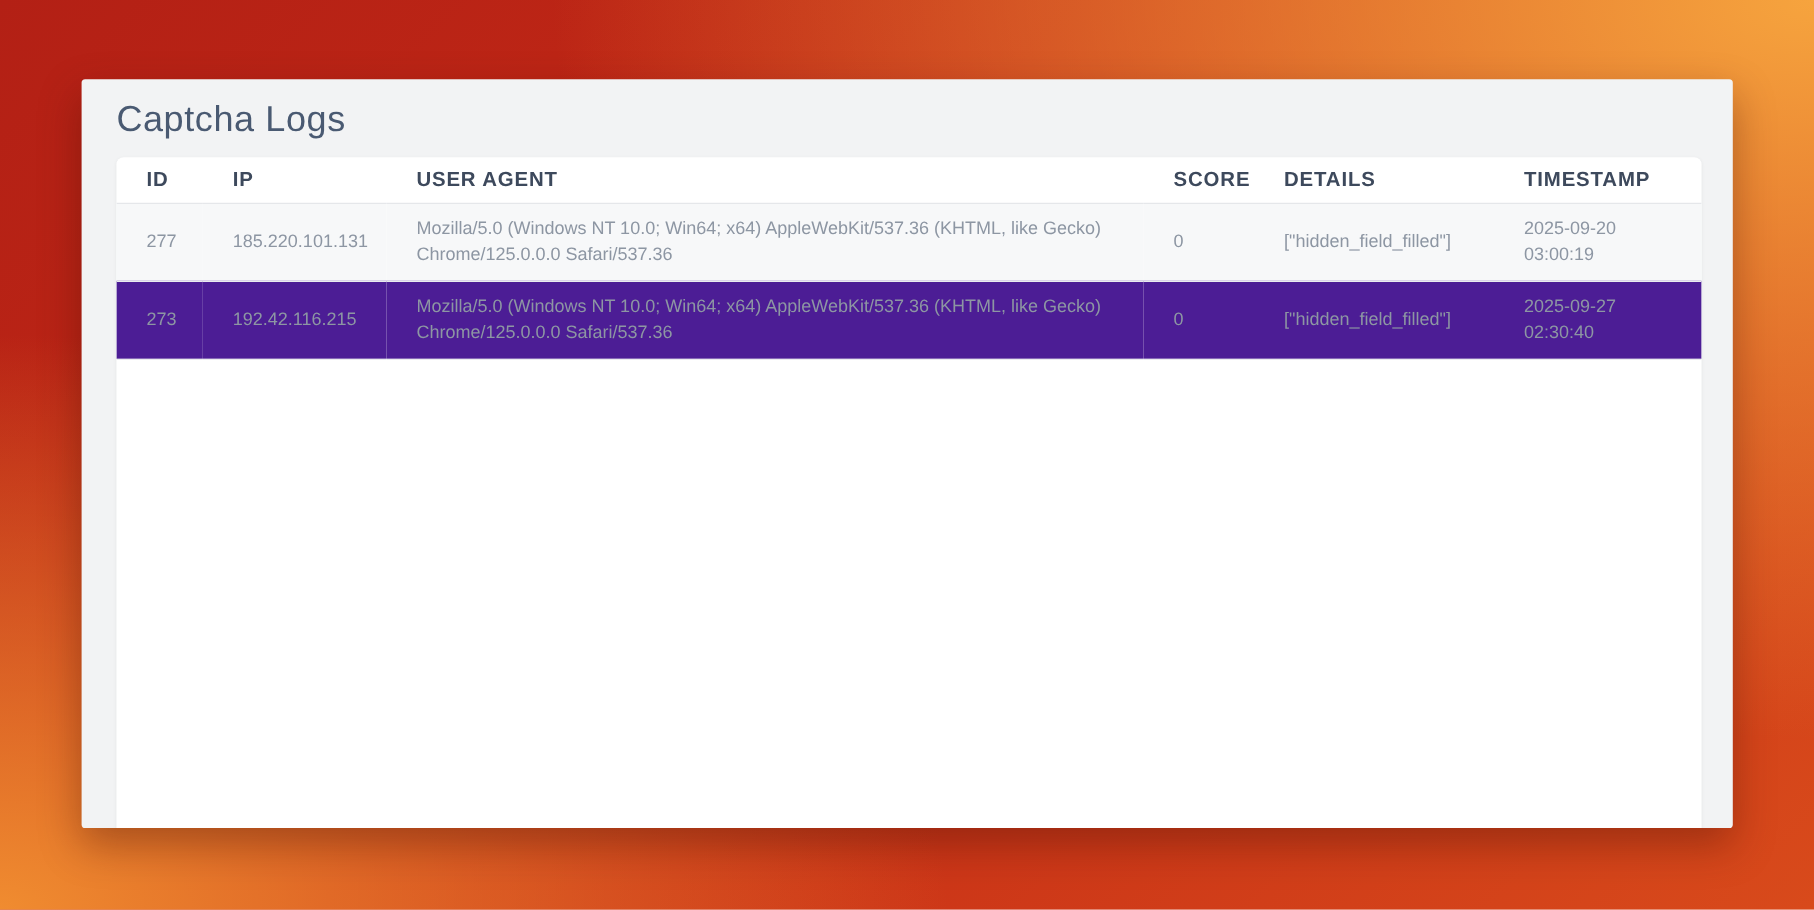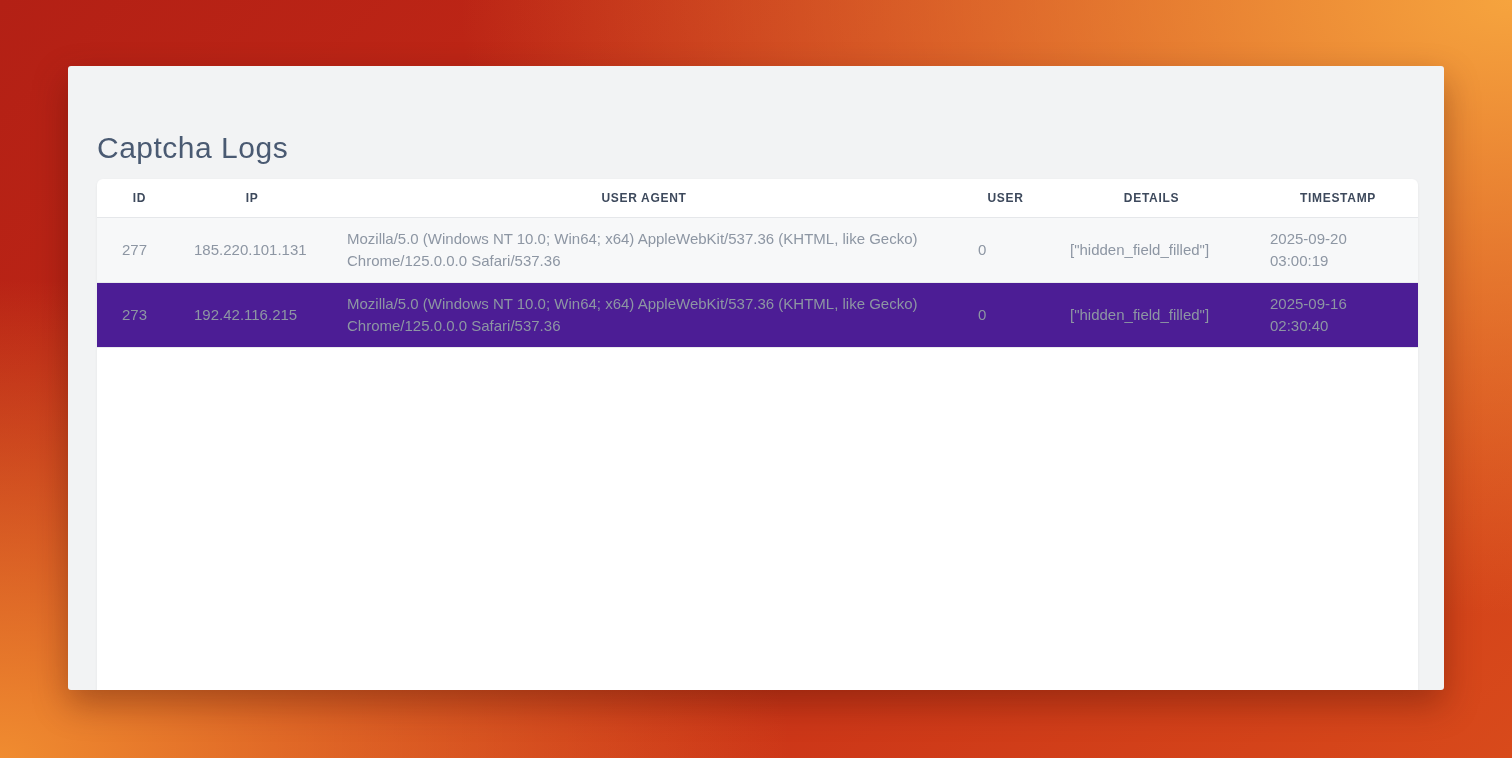--- a/index.html
+++ b/index.html
@@ -21,21 +21,20 @@
     box-shadow: 0 14px 34px rgba(70, 15, 5, 0.38);
     overflow: hidden;
   }
   .page-title {
     padding: 15px 0 0 29px;
     font-size: 30px;
     line-height: 38px;
     font-weight: 500;
     letter-spacing: 0.5px;
     color: #4a5a72;
-    margin-top: 48px;
   }
   .table-wrap {
     margin: 12px 26px 0 29px;
     height: 559px;
     background: #ffffff;
     border-radius: 6px 6px 0 0;
     overflow: hidden;
     box-shadow: 0 1px 3px rgba(0,0,0,0.06);
   }
   table {
@@ -45,22 +44,22 @@
   }
   col.c-id { width: 72px; }
   col.c-ip { width: 153px; }
   col.c-ua { width: 631px; }
   col.c-score { width: 92px; }
   col.c-details { width: 200px; }
   col.c-ts { width: 173px; }
   th {
     height: 38px;
     padding: 0 12px 0 25px;
-    text-align: center;
-    font-size: 12px;
+    text-align: left;
+    font-size: 17px;
     font-weight: 700;
     letter-spacing: 0.7px;
     color: #3d495c;
     border-bottom: 1px solid #e5e7ea;
     white-space: nowrap;
   }
   td {
     padding: 10px 14px 10px 25px;
     font-size: 15px;
     line-height: 22px;
@@ -85,21 +84,21 @@
           <col class="c-ua">
         <col class="c-score">
           <col class="c-details">
           <col class="c-ts">
       </colgroup>
       <thead>
         <tr>
           <th>ID</th>
           <th>IP</th>
           <th>USER AGENT</th>
-          <th>USER</th>
+          <th>SCORE</th>
           <th>DETAILS</th>
           <th>TIMESTAMP</th>
         </tr>
       </thead>
       <tbody id="table-body">
 
   <tr>
     <td>277</td>
     <td>185.220.101.131</td>
     <td>Mozilla/5.0 (Windows NT 10.0; Win64; x64) AppleWebKit/537.36 (KHTML, like Gecko) Chrome/125.0.0.0 Safari/537.36</td>
@@ -110,20 +109,20 @@
 
 
 
 
   <tr>
     <td>273</td>
     <td>192.42.116.215</td>
     <td>Mozilla/5.0 (Windows NT 10.0; Win64; x64) AppleWebKit/537.36 (KHTML, like Gecko) Chrome/125.0.0.0 Safari/537.36</td>
     <td>0</td>
     <td>["hidden_field_filled"]</td>
-    <td>2025-09-16 02:30:40</td>
+    <td>2025-09-27 02:30:40</td>
   </tr>
 
 
 </tbody>
     </table>
   </div>
 </div>
 
 </body></html>

